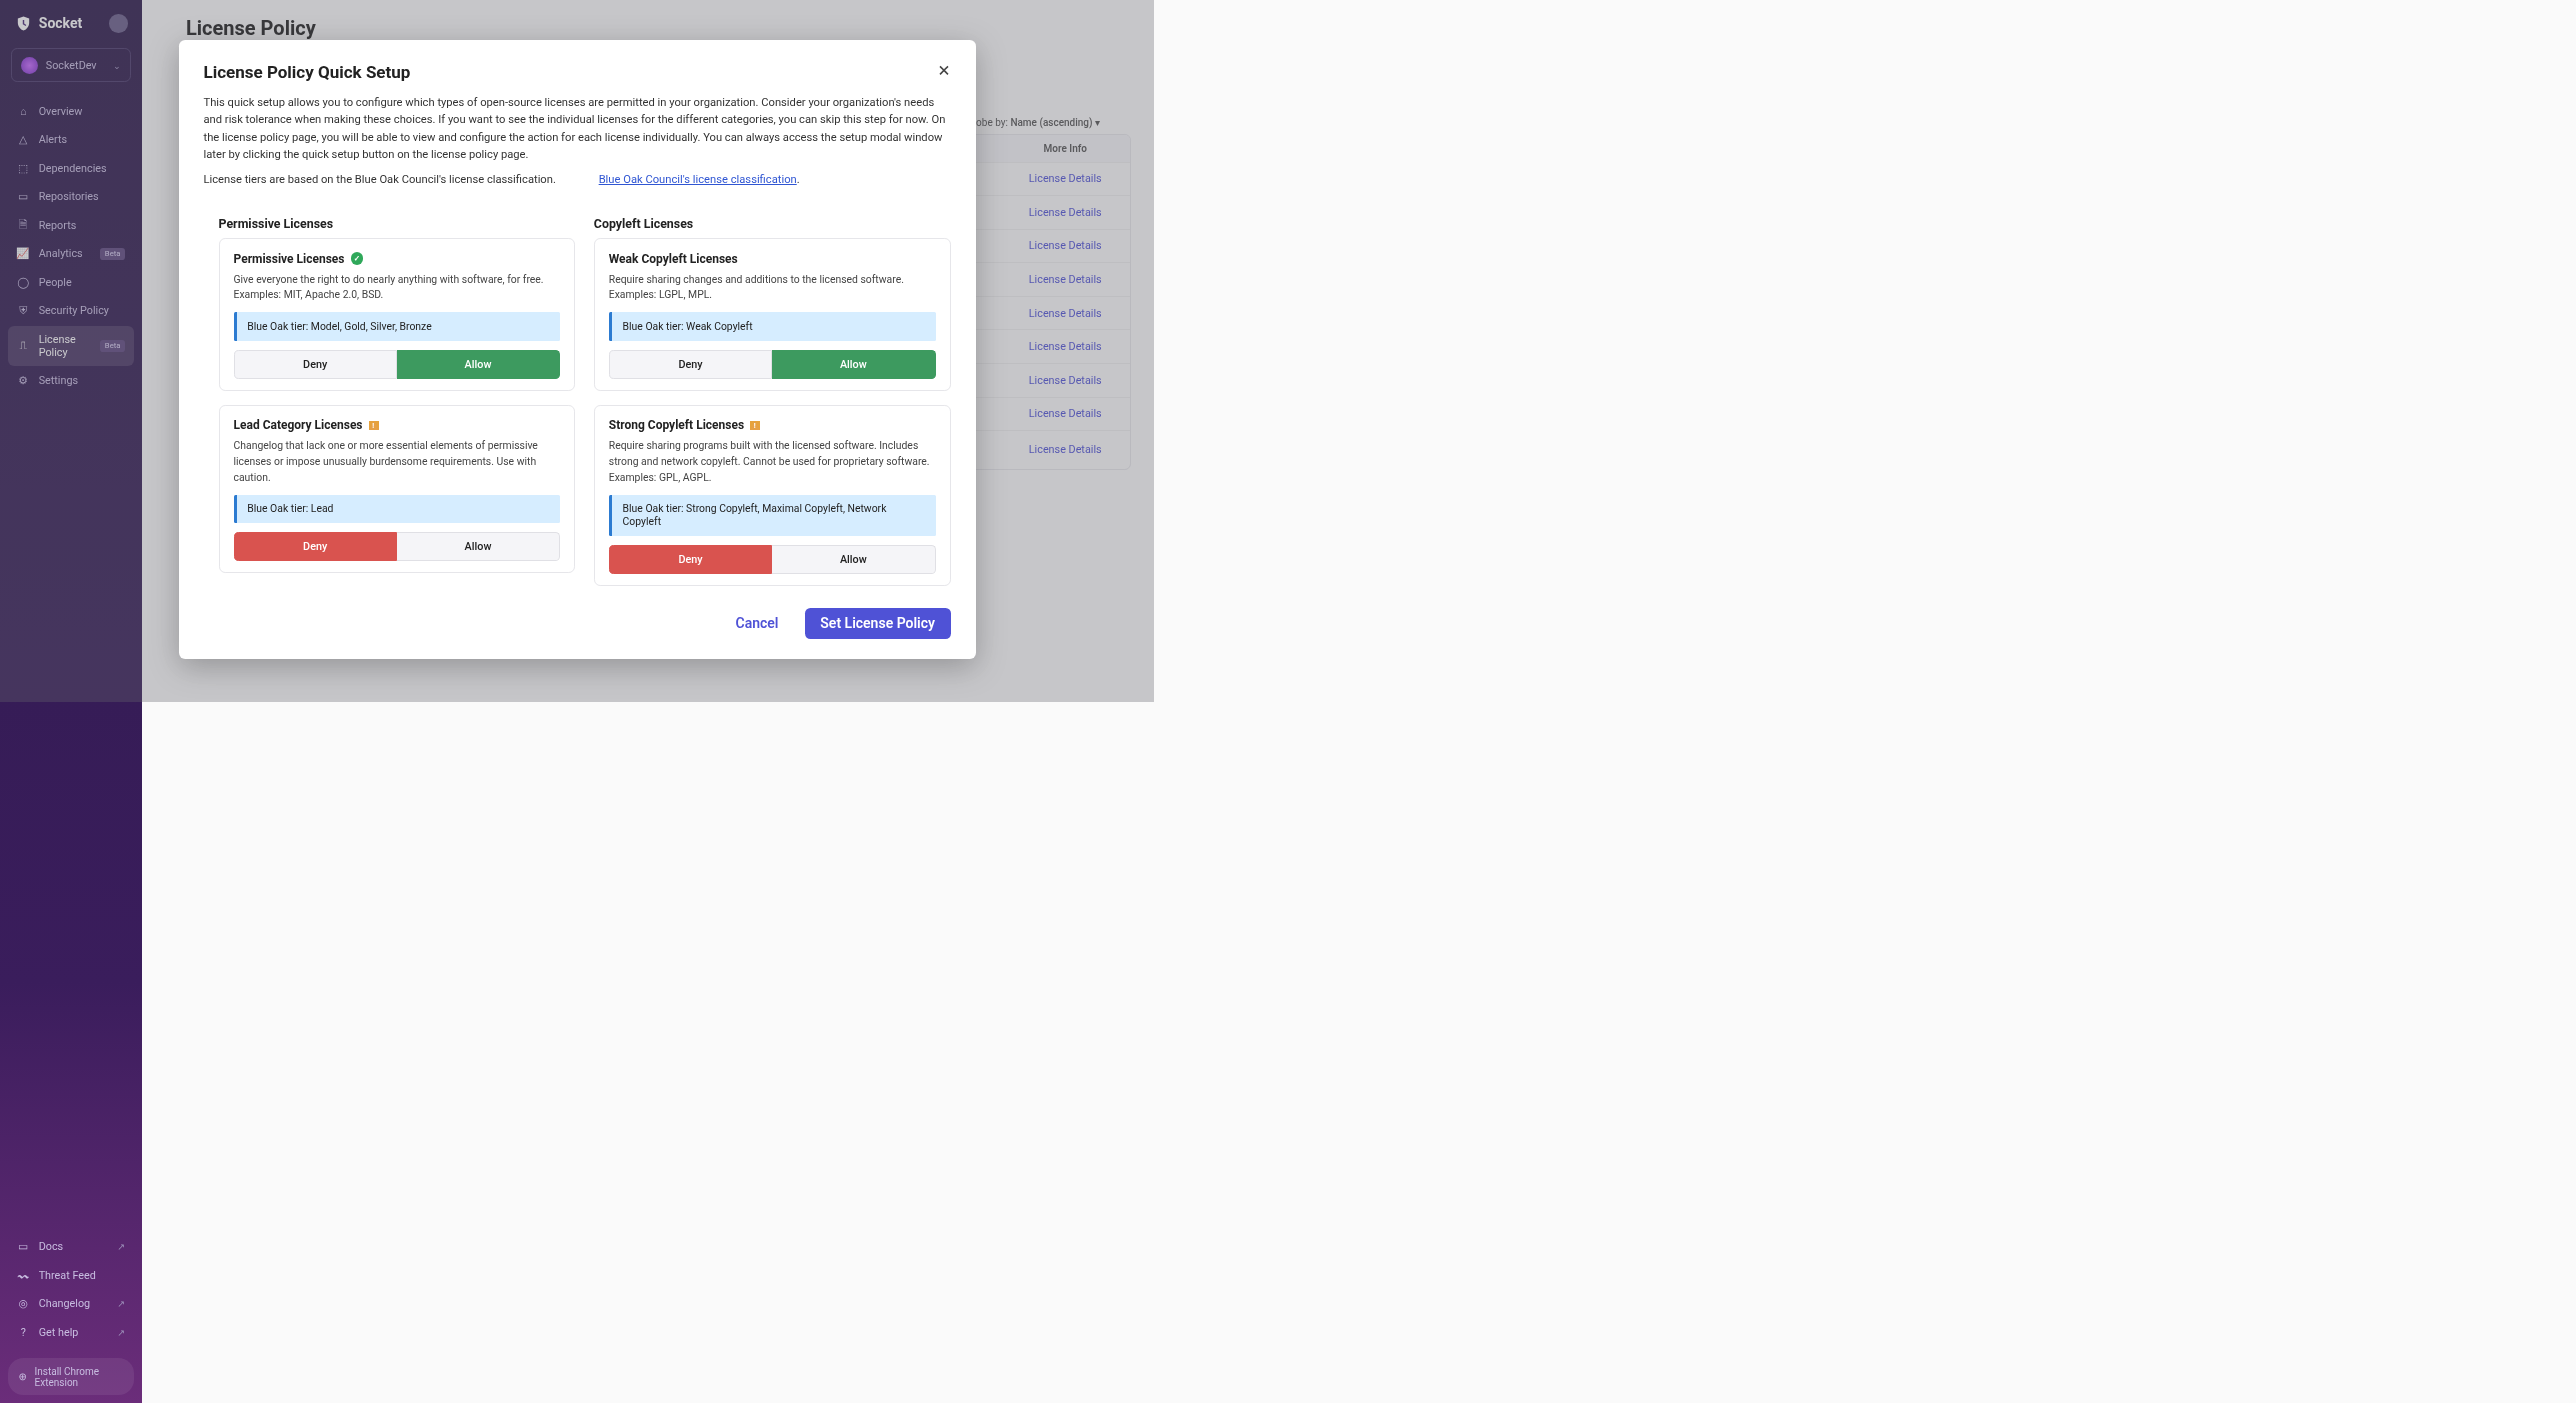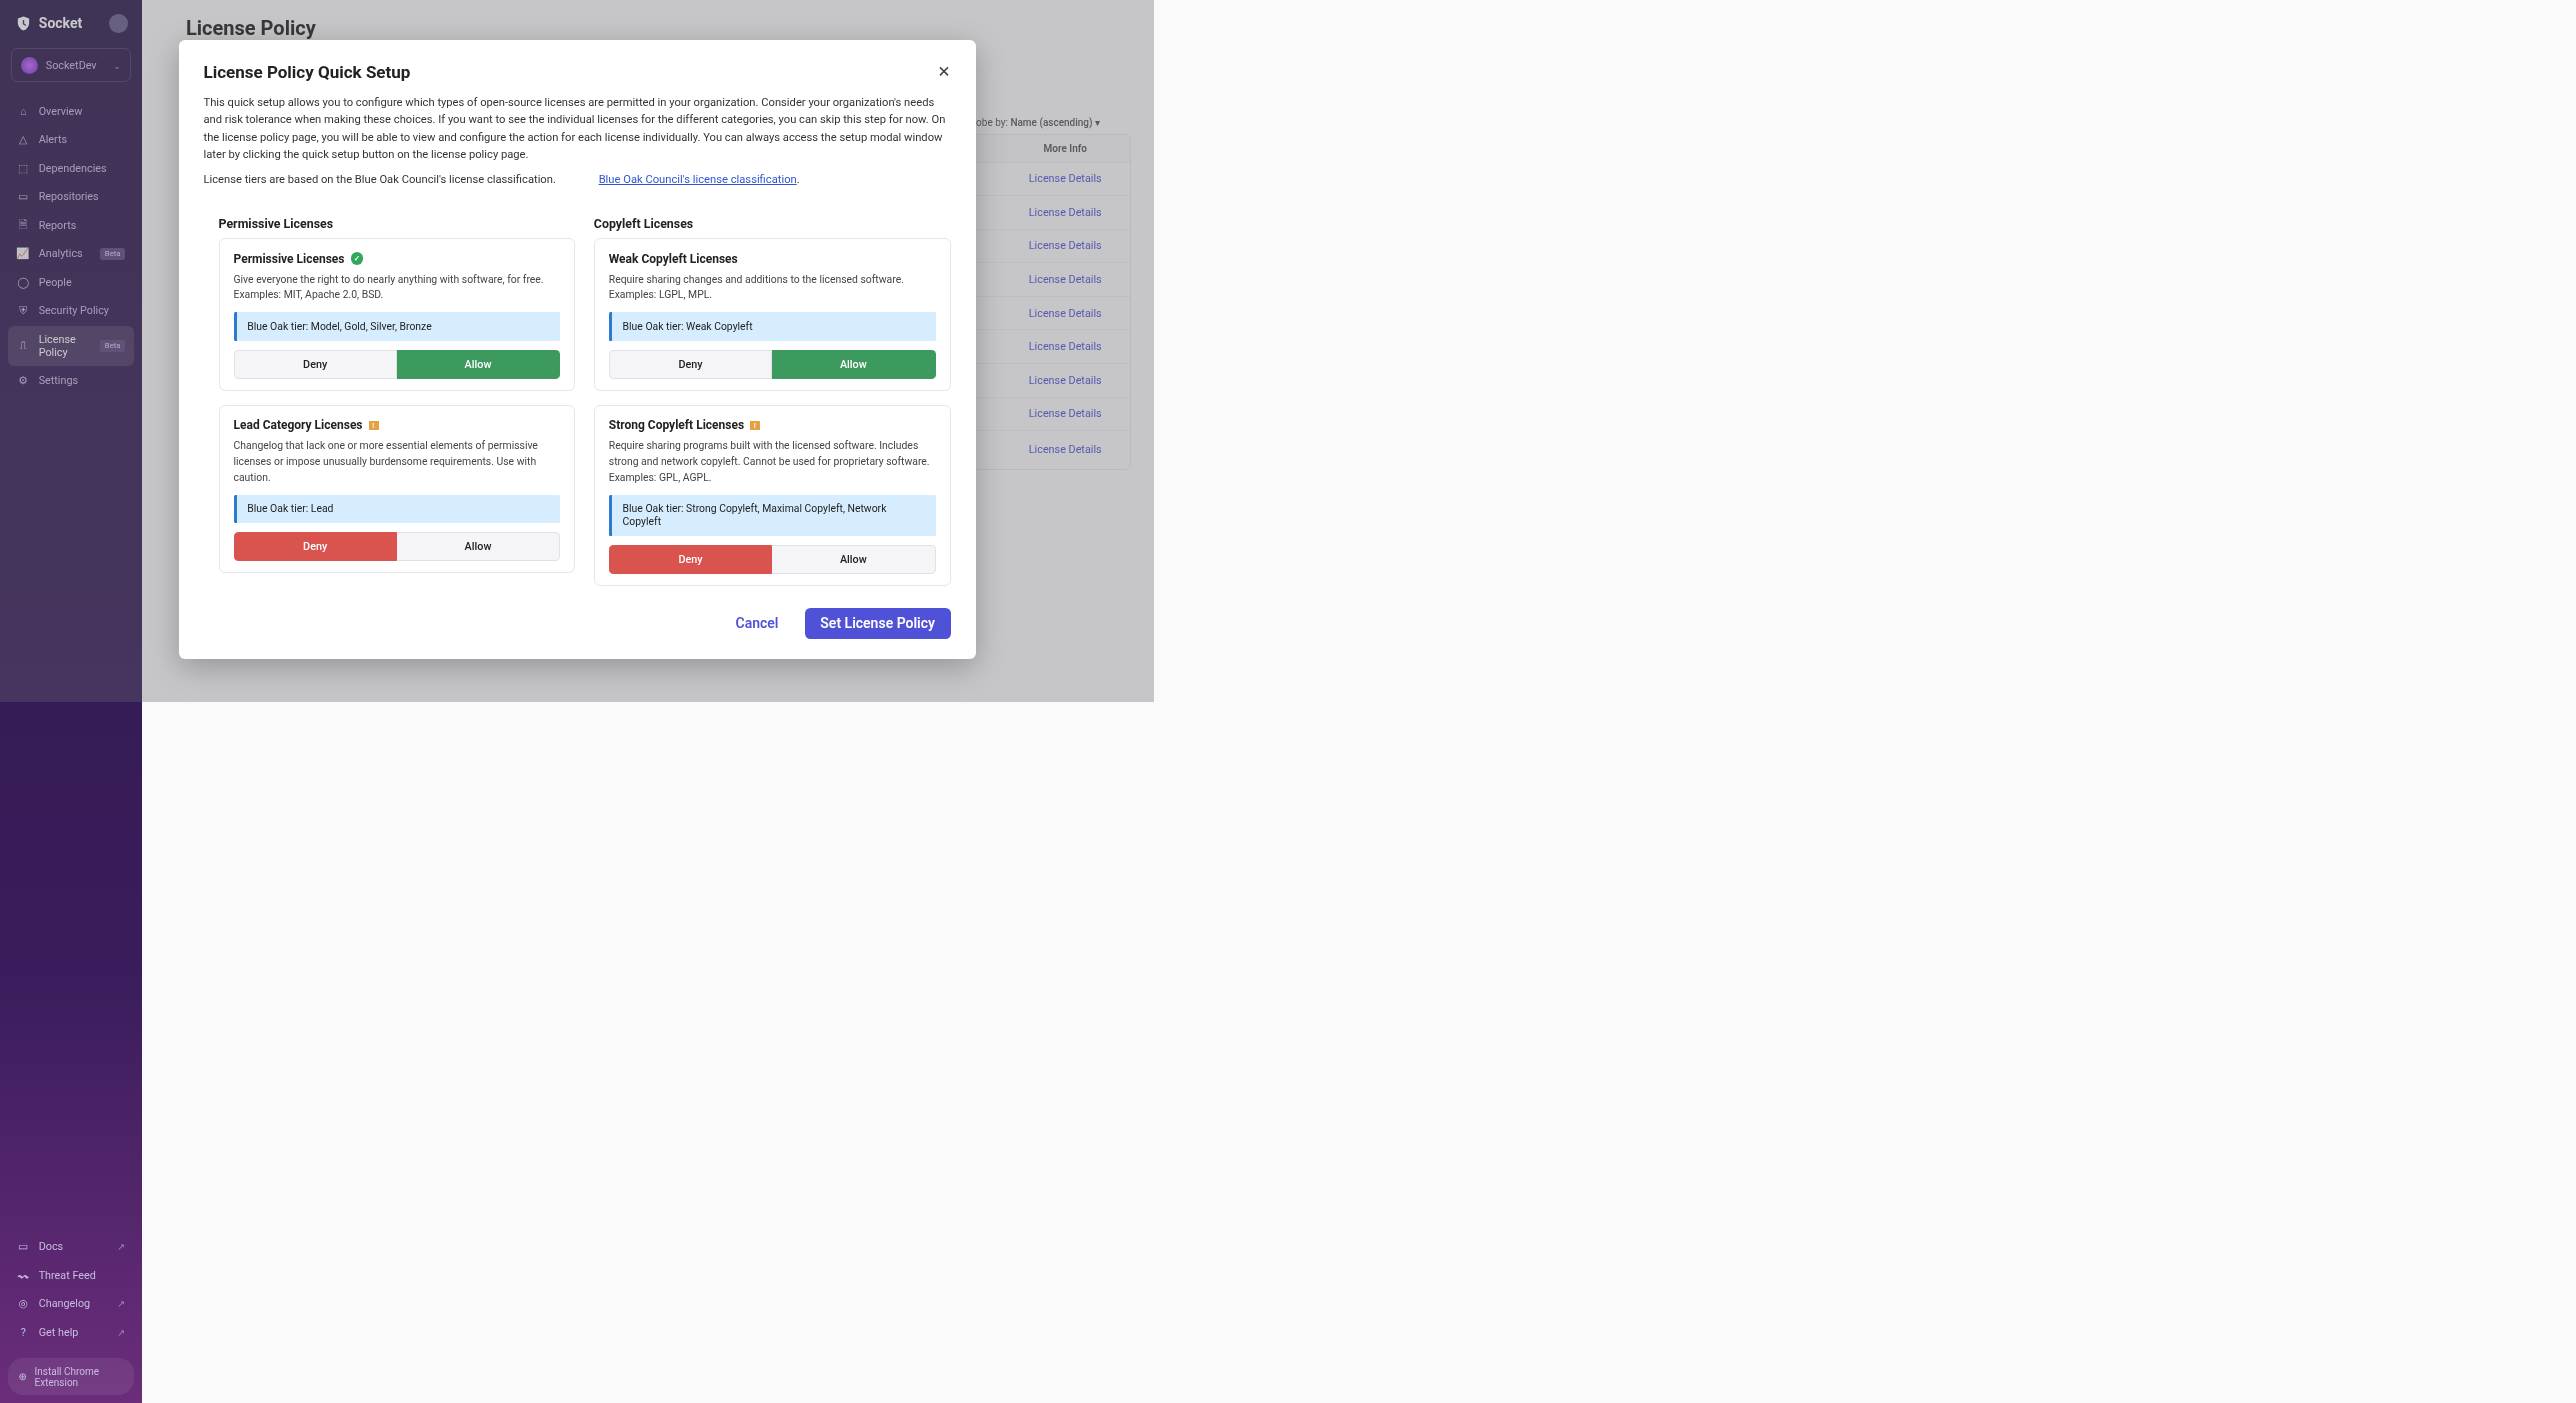--- a/index.html
+++ b/index.html
@@ -33,21 +33,21 @@
 .thead { background:#f5f5f8; font-weight:600; color:#555; font-size:10px; }
 .trow { border-top:0.8px solid #eee; }
 .more-info-hcell { text-align:center; }
 .pill { display:inline-block; background:#d6edff; color:#2a6ea8; font-size:9.3px; padding:3.1px 7.7px; border-radius:4.6px; }
 .link { color:#4f52d6; cursor:pointer; }
 .action-select { border:0.8px solid #d5d5dc; border-radius:4.6px; padding:4.6px 7.7px; font-size:10px; background:#fff; cursor:pointer; display:flex; align-items:center; justify-content:space-between; width:77px; }
 .checkbox { width:11.6px; height:11.6px; border:1.2px solid #bbb; border-radius:2.3px; }
 
 .overlay { position:absolute; inset:0; background:rgba(100,100,110,0.35); display:flex; align-items:flex-start; justify-content:center; padding-top:40px; }
 .modal { width: 797px; background:#fff; border-radius:6.2px; padding: 21.7px 25px 20px 25px; box-shadow:0 7.7px 31px rgba(0,0,0,0.25); }
-.modal-header { display:flex; justify-content:space-between; align-items:center; margin-bottom:12.4px; }
+.modal-header { display:flex; justify-content:space-between; align-items:flex-start; margin-bottom:12.4px; }
 .modal-title { font-size:17px; font-weight:700; }
 .close-x { font-size:15.5px; color:#444; cursor:pointer; background:none; border:none; }
 .modal-body p { font-size:11.2px; line-height:1.55; color:#333; margin-bottom:7.7px; }
 .modal-body a.inline { color:#3056d3;margin-left:40px; }
 .cols { display:grid; grid-template-columns:1fr 1fr; gap:18.6px; margin-top:27px;padding-left:15px; }
 .col-title { font-weight:700; font-size:12.4px; margin-bottom:7.7px; }
 .card { border:0.8px solid #e6e6ea; border-radius:6.2px; padding:12.4px 14px 10.8px 14px; margin-bottom:14px; }
 .card-title { font-weight:700; font-size:12px; margin-bottom:6.2px; display:flex; align-items:center; gap:6.2px; }
 .status-icon { width:12.4px; height:12.4px; border-radius:50%; display:inline-flex; align-items:center; justify-content:center; font-size:7.7px; color:#fff; }
 .status-ok { background:#2fa85a; }

